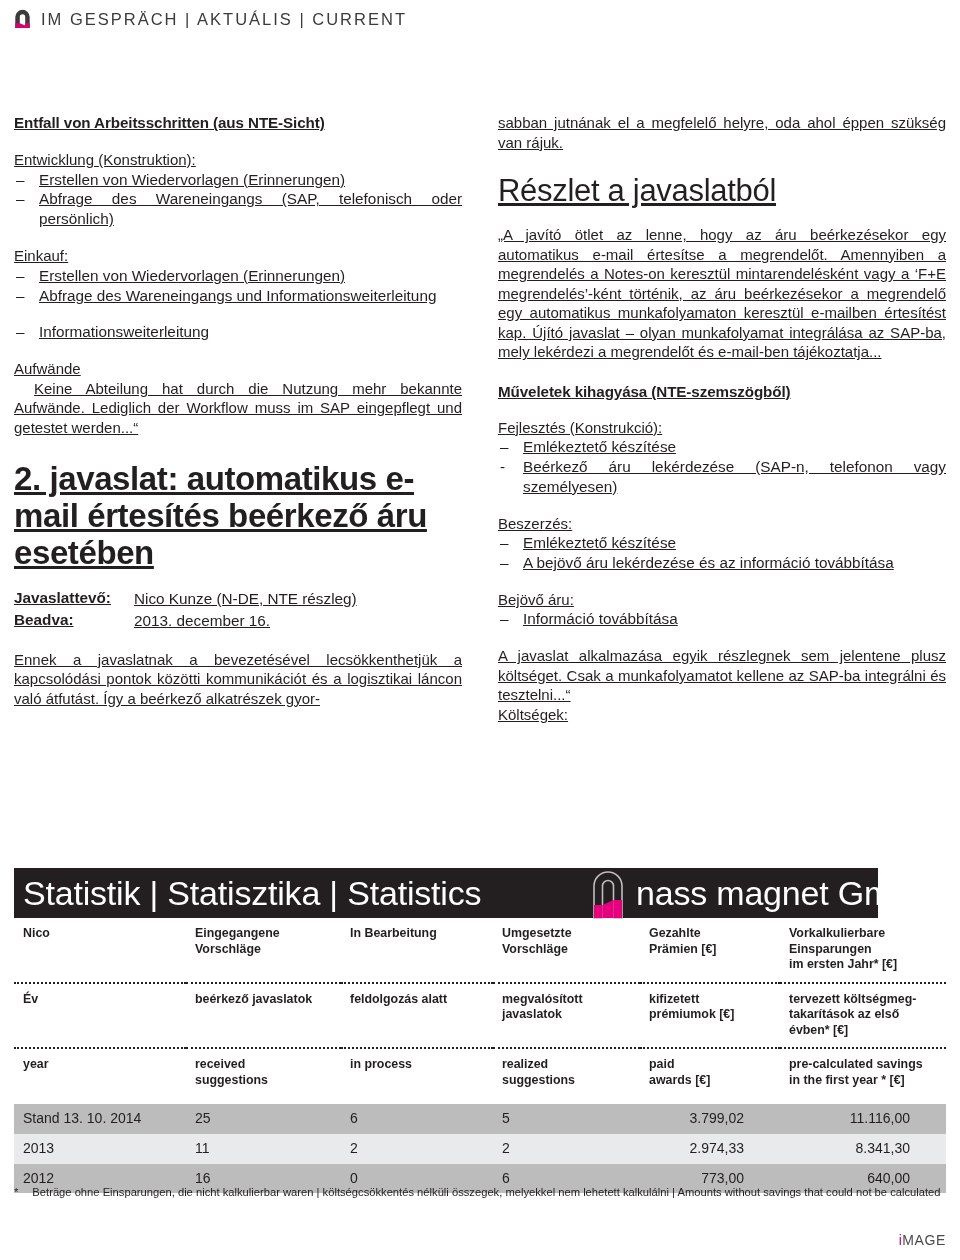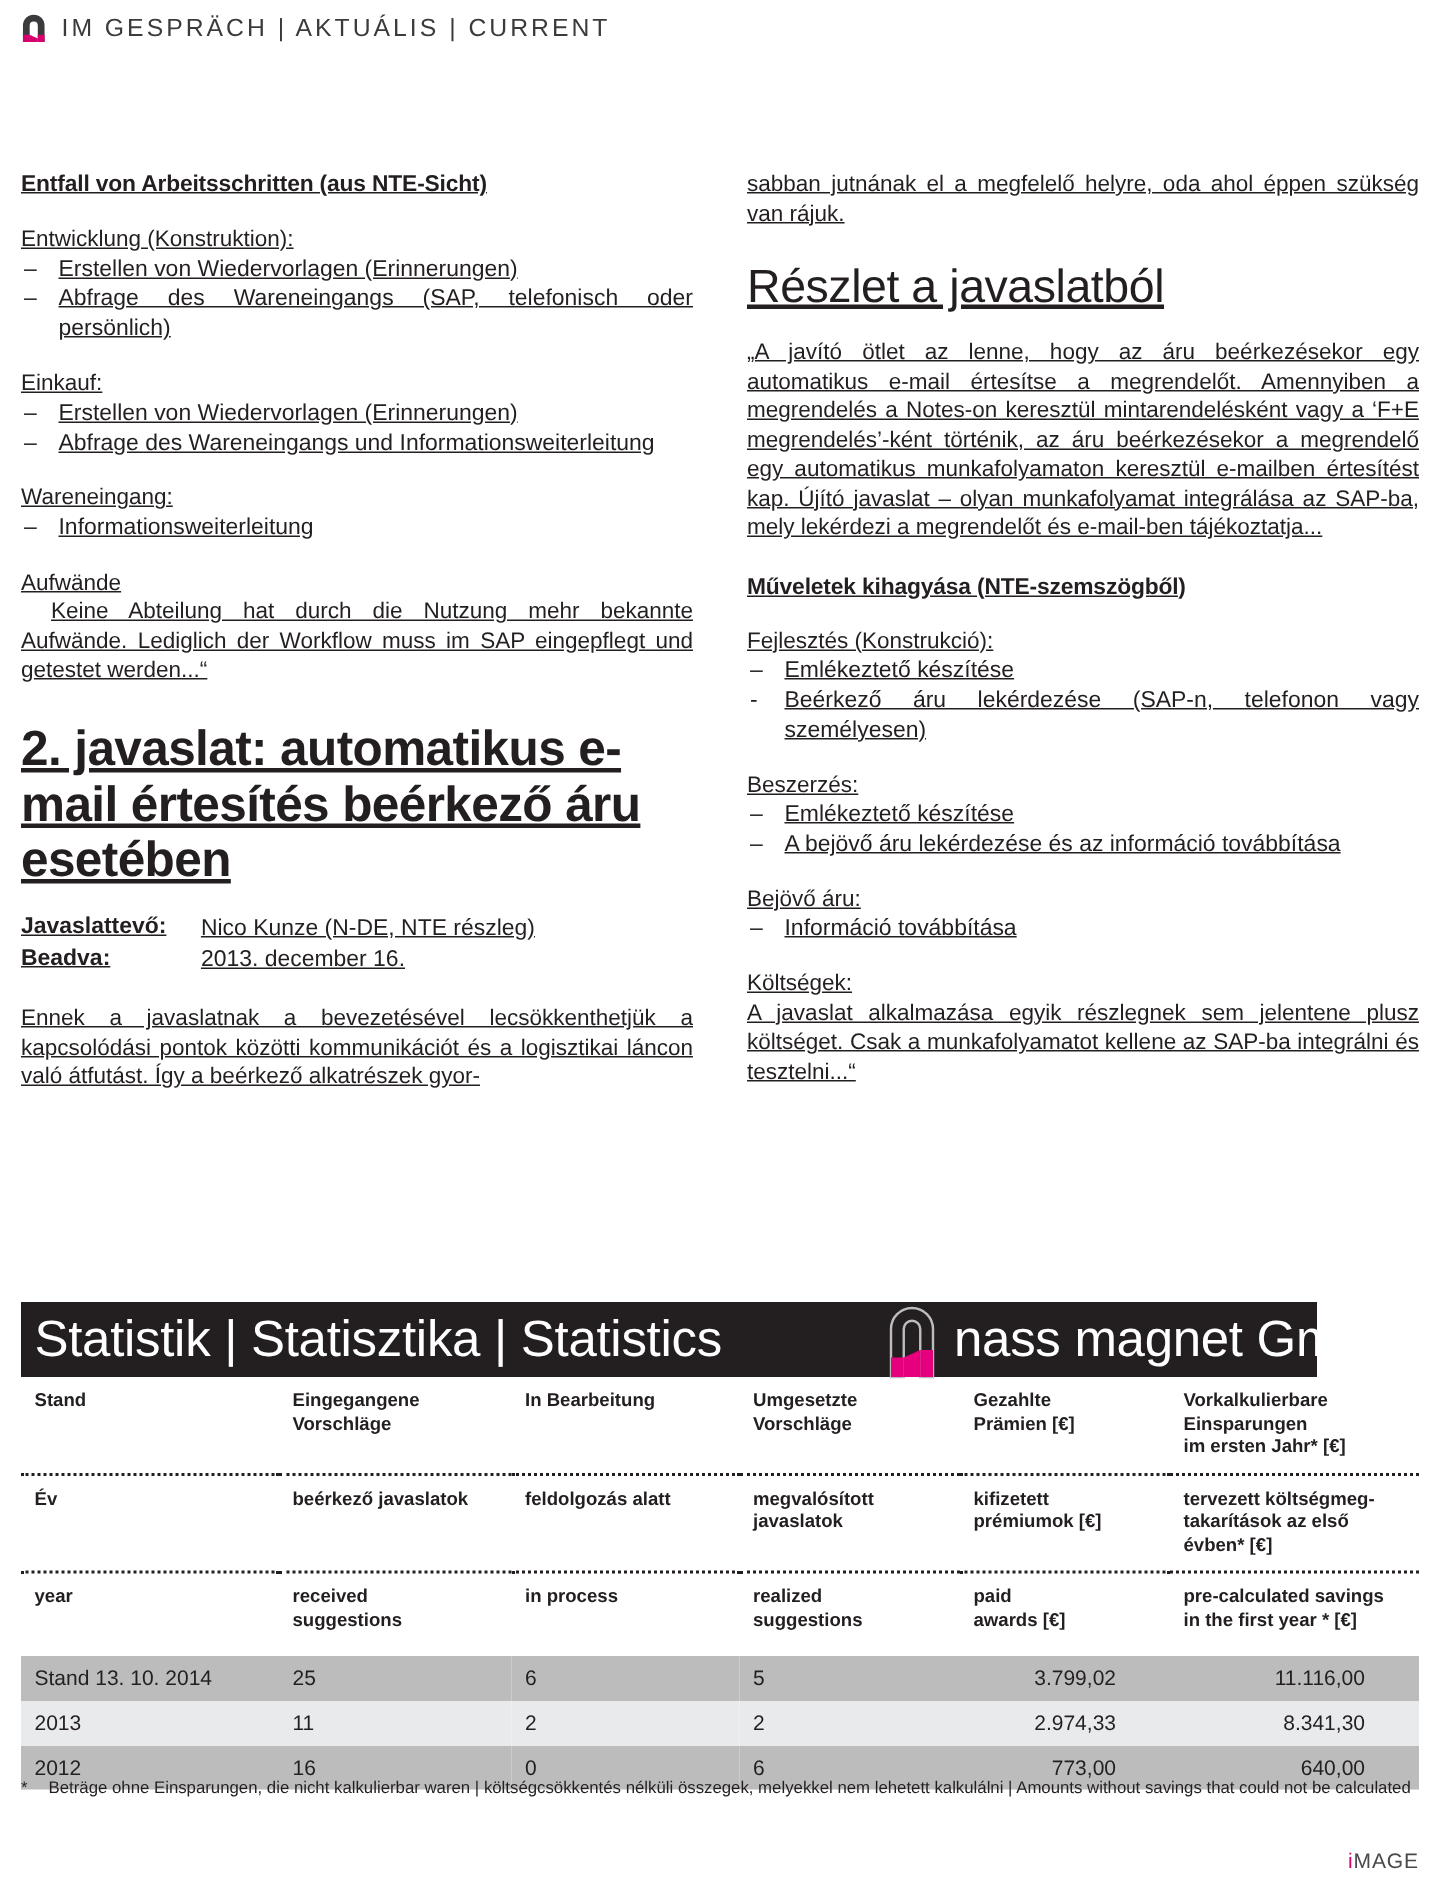--- a/index.html
+++ b/index.html
@@ -245,21 +245,20 @@
     <div class="gap"></div>
 
     <p class="body left-al">Einkauf:</p>
     <ul class="dashlist">
       <li><span class="dash">–</span><span>Erstellen von Wiedervorlagen (Erinnerungen)</span></li>
       <li><span class="dash">–</span><span>Abfrage des Wareneingangs und Informationsweiterleitung</span></li>
     </ul>
 
     <div class="gap"></div>
 
-    <p class="body left-al">Wareneingang:</p>
     <ul class="dashlist">
       <li><span class="dash">–</span><span>Informationsweiterleitung</span></li>
     </ul>
 
     <div class="gap"></div>
 
     <p class="body left-al">Aufwände</p>
     <p class="body" style="text-indent:20px">Keine Abteilung hat durch die Nutzung mehr bekannte Aufwände. Lediglich der Workflow muss im SAP eingepflegt und getestet werden...“</p>
 
     <div style="height:24px"></div>
@@ -318,22 +317,22 @@
 
     <div class="gap"></div>
 
     <p class="body left-al">Bejövő áru:</p>
     <ul class="dashlist">
       <li><span class="dash">–</span><span>Információ továbbítása</span></li>
     </ul>
 
     <div class="gap"></div>
 
+    <p class="body">A javaslat alkalmazása egyik részlegnek sem jelentene plusz költséget. Csak a munkafolyamatot kellene az SAP-ba integrálni és tesztelni...“</p>
     <p class="body left-al">Költségek:</p>
-    <p class="body">A javaslat alkalmazása egyik részlegnek sem jelentene plusz költséget. Csak a munkafolyamatot kellene az SAP-ba integrálni és tesztelni...“</p>
   </div>
 </div>
 
 <div class="stat-bar">
   <span class="stat-title">Statistik | Statisztika | Statistics</span>
   <span class="stat-logo-wrap">
     <svg width="56" height="56" viewBox="0 0 56 56" xmlns="http://www.w3.org/2000/svg">
       <path d="M14 54 L14 22 A14 14 0 0 1 42 22 L42 54 L33.5 54 L33.5 22 A5.5 5.5 0 0 0 22.5 22 L22.5 54 Z" fill="none" stroke="#bdbdbd" stroke-width="1.6"></path>
       <path d="M14 41 L22.5 41 L22.5 54 L14 54 Z" fill="#e6007e"></path>
       <path d="M33.5 36 L42 36 L42 54 L33.5 54 Z" fill="#e6007e"></path>
@@ -347,21 +346,21 @@
   <colgroup>
     <col style="width:172px">
     <col style="width:155px">
     <col style="width:152px">
     <col style="width:147px">
     <col style="width:140px">
     <col style="width:166px">
   </colgroup>
   <tbody>
     <tr class="hdr-row">
-      <td>Stand</td>
+      <td>Nico</td>
       <td style="white-space:pre-line">Eingegangene
 Vorschläge</td>
       <td style="white-space:pre-line">In Bearbeitung</td>
       <td style="white-space:pre-line">Umgesetzte
 Vorschläge</td>
       <td style="white-space:pre-line">Gezahlte
 Prämien [€]</td>
       <td style="white-space:pre-line">Vorkalkulierbare
 Einsparungen
 im ersten Jahr* [€]</td>

